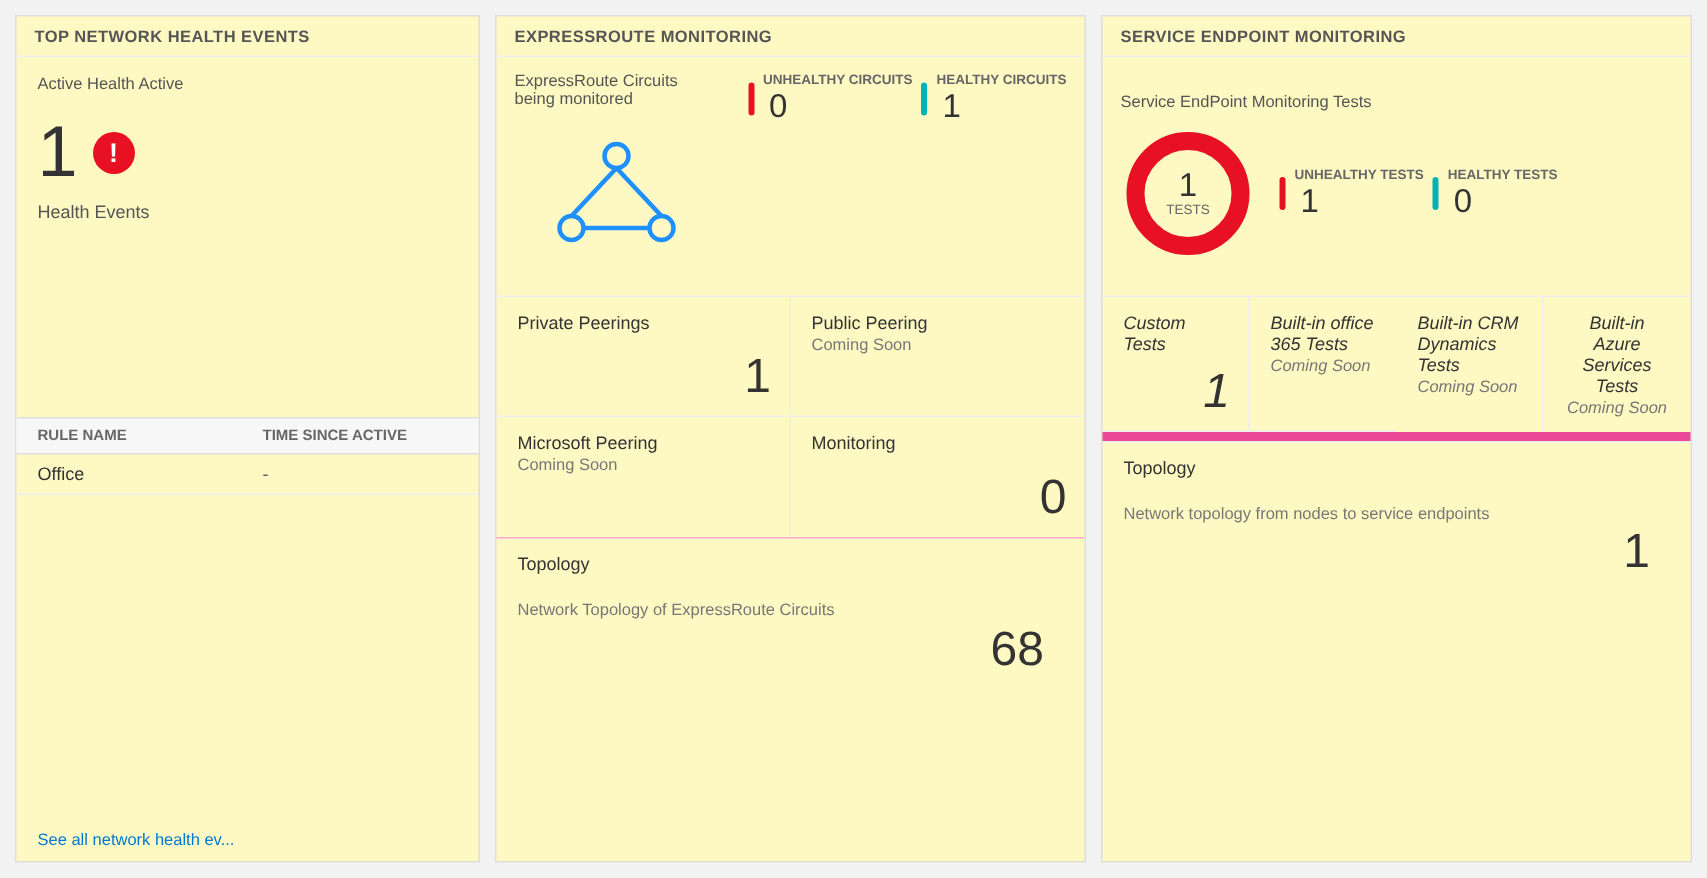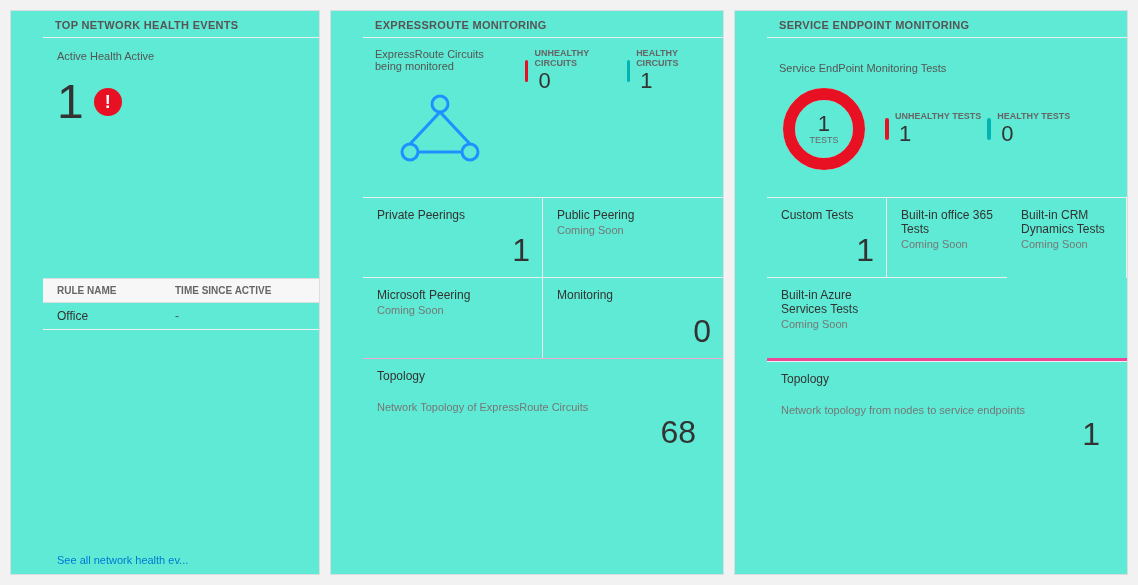--- a/index.html
+++ b/index.html
@@ -14,27 +14,26 @@
     }
     .dashboard {
       display: flex;
       flex-direction: row;
       gap: 0;
       padding: 10px;
       height: 100%;
       gap: 10px;
     }
     .panel {
-      background: #5eead4;
+      background: #fef9c3;
       border: 1px solid #ddd;
       flex: 1;
       display: flex;
       flex-direction: column;
       min-width: 0;
-      padding-left: 32px;
     }
     .panel-header {
       font-size: 11px;
       font-weight: 600;
       color: #555;
       text-transform: uppercase;
       padding: 8px 12px 6px;
       letter-spacing: 0.3px;
       border-bottom: 1px solid #eee;
     }
@@ -247,20 +246,21 @@
 <div class="dashboard">
 
   <div class="panel left-panel">
     <div class="panel-header">TOP NETWORK HEALTH EVENTS</div>
     <div class="health-content">
       <div class="health-subtitle">Active Health Active</div>
       <div class="health-count-row">
         <div class="health-number">1</div>
         <div class="alert-icon">!</div>
       </div>
+      <div class="health-label">Health Events</div>
     </div>
     <div class="table-header">
       <span class="col-rule">RULE NAME</span>
       <span class="col-time">TIME SINCE ACTIVE</span>
     </div>
     <div class="table-row">
       <span class="col-rule-val">Office</span>
       <span class="col-time-val">-</span>
     </div>
     <div style="flex:1"></div>
@@ -358,34 +358,34 @@
               <div>
                 <div class="stat-label">HEALTHY TESTS</div>
                 <div class="stat-value">0</div>
               </div>
             </div>
           </div>
         </div>
       </div>
     </div>
 
-    <div class="grid-2x2-right" style="display:grid; grid-template-columns:1fr 1fr 1fr; border-bottom:3px solid #ec4899;">
+    <div class="grid-2x2-right" style="display:grid; grid-template-columns:1fr 1fr 1fr 1fr; border-bottom:6px solid #ec4899;font-style:italic;">
       <div class="grid-cell" style="border-bottom:1px solid #eee;">
         <div class="cell-title">Custom Tests</div>
         <div class="cell-number">1</div>
       </div>
       <div class="grid-cell" style="border-right:none; border-bottom:1px solid #eee;">
         <div class="cell-title">Built-in office 365 Tests</div>
         <div class="cell-subtitle">Coming Soon</div>
       </div>
       <div class="grid-cell" style="border-bottom:none;">
         <div class="cell-title">Built-in CRM Dynamics Tests</div>
         <div class="cell-subtitle">Coming Soon</div>
       </div>
-      <div class="grid-cell" style="border-right:none; border-bottom:none;">
+      <div class="grid-cell" style="border-right:none; border-bottom:none;text-align:center;">
         <div class="cell-title">Built-in Azure Services Tests</div>
         <div class="cell-subtitle">Coming Soon</div>
       </div>
     </div>
 
     <div class="topology-row-right">
       <div class="topology-title">Topology</div>
       <div class="topology-subtitle">Network topology from nodes to service endpoints</div>
       <div class="topology-number">1</div>
     </div>

